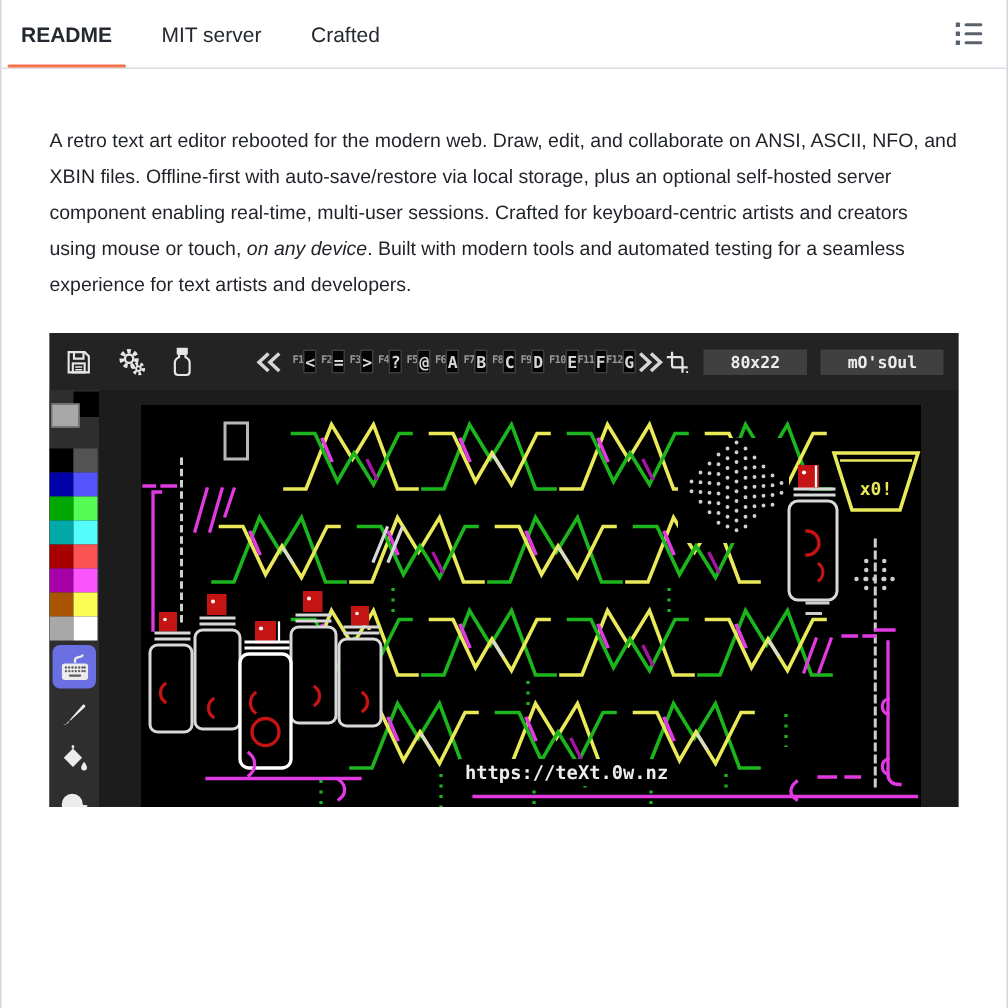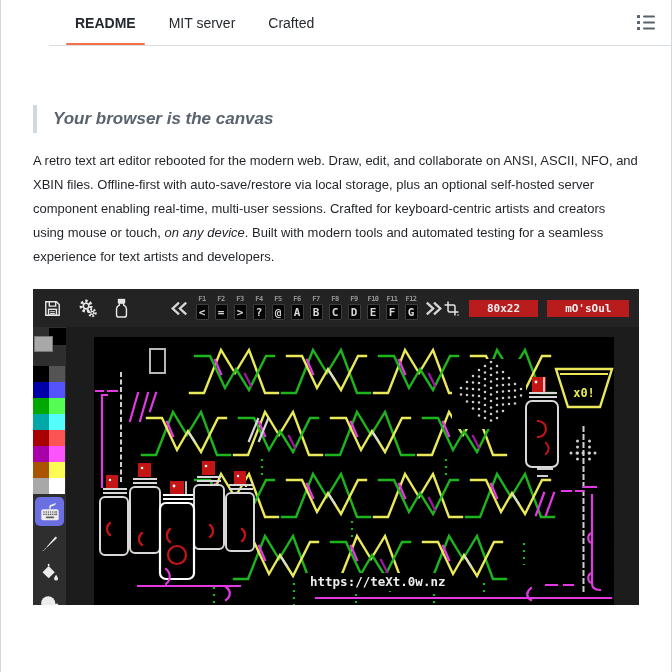--- a/index.html
+++ b/index.html
@@ -1,20 +1,20 @@
 <!DOCTYPE html>
 <html><head>
 <meta charset="utf-8">
 <style>
   html,body{margin:0;padding:0;width:672px;height:672px;overflow:hidden;background:#fff;
     font-family:"Liberation Sans",sans-serif;-webkit-font-smoothing:antialiased;}
   .card{height:672px;border-left:1px solid #d0d7de;border-right:1px solid #d0d7de;box-sizing:border-box;overflow:hidden;}
 
   
-  .tabbar{height:45px;border-bottom:1px solid #d8dee4;display:flex;align-items:stretch;padding:0 16px 0 26px;margin-left:48px;}
+  .tabbar{height:45px;border-bottom:1px solid #d8dee4;display:flex;align-items:stretch;padding:0 16px 0 13px;}
   .tab{position:relative;display:flex;align-items:center;margin-right:33px;font-size:14px;color:#24292f;cursor:pointer;white-space:nowrap;}
   .tab.active{font-weight:700;}
   .tab.active::after{content:"";position:absolute;left:-9px;right:-9px;bottom:0;height:2px;border-radius:3px;background:#f4714b;}
   .tab-actions{margin-left:auto;display:flex;align-items:center;}
 
   
   .content{padding:36px 32px 0 32px;}
   h1.title{margin:0;font-size:31px;line-height:1;font-weight:700;color:#1f2328;padding-bottom:13px;border-bottom:1px solid #d9dee3;}
   blockquote.quote{margin:23px 0 16px 0;border-left:4px solid #d0d7de;padding:2px 16px;}
   blockquote.quote p{margin:0;font-size:17px;line-height:24px;color:#59636e;font-weight:700;font-style:italic;}
@@ -22,26 +22,26 @@
   p.desc em{font-style:italic;}
 
   
   .app{width:606px;height:316px;background:#1c1c1c;overflow:hidden;}
   .app-toolbar{height:38px;background:#232323;display:flex;align-items:center;padding:0 8px 0 10px;}
   .tb-left{display:flex;align-items:center;gap:15px;}
   .tb-icon{display:flex;align-items:center;justify-content:center;cursor:pointer;}
   .fgroup{display:flex;align-items:center;margin-left:40px;}
   .chev{display:flex;align-items:center;cursor:pointer;}
   .fkey-row{display:flex;gap:5px;margin:0 7px;}
-  .fkey{display:flex;flex-direction:column;align-items:center;width:14px;cursor:pointer;}
+  .fkey{display:flex;align-items:center;width:14px;cursor:pointer;}
   .fkey-label{font:700 7px "DejaVu Sans Mono",monospace;color:#979797;height:7px;line-height:7px;margin-bottom:1px;letter-spacing:-0.5px;}
   .fkey-char{width:13px;height:16px;background:#040404;border:1px solid #3d3d3d;border-radius:1px;box-sizing:border-box;
     color:#d6d6d6;font:700 11px "DejaVu Sans Mono",monospace;display:flex;align-items:center;justify-content:center;}
   .tb-right{margin-left:auto;display:flex;align-items:center;gap:9px;}
-  .badge{background:#b91c1c;color:#ededed;font:700 11px "DejaVu Sans Mono",monospace;padding:2px 18px;cursor:pointer;}
+  .badge{background:#404040;color:#ededed;font:700 11px "DejaVu Sans Mono",monospace;padding:2px 18px;cursor:pointer;}
   .pos{color:#ededed;font:700 11px "DejaVu Sans Mono",monospace;}
 
   .app-body{display:flex;height:278px;background:#1c1c1c;}
   .app-sidebar{width:33px;background:#2e2e2e;flex:none;}
   .color-indicator{position:relative;height:39px;}
   .bg-swatch{position:absolute;left:16px;top:1px;width:17px;height:17px;}
   .fg-swatch{position:absolute;left:1px;top:9px;width:19px;height:16px;border:1px solid #777;box-sizing:border-box;}
   .palette{display:grid;grid-template-columns:16px 16px;grid-auto-rows:16px;width:32px;cursor:pointer;}
   .palette .swatch{width:16px;height:16px;}
   .tools{margin-top:3px;display:flex;flex-direction:column;align-items:center;gap:2px;}
@@ -69,23 +69,20 @@
             <rect x="6" y="7.5" width="12" height="2" rx="1"></rect>
           <rect x="0" y="13" width="3" height="3" rx="0.5"></rect>
             <rect x="6" y="13.5" width="12" height="2" rx="1"></rect>
         </svg>
       </span>
     </div>
   </div>
 
   <div class="content">
 
-    <blockquote class="quote">
-      <p>Your browser is the canvas</p>
-    </blockquote>
 
     <p class="desc"><span>A retro text art editor rebooted for the modern web. Draw, edit, and collaborate on ANSI, ASCII, NFO, and XBIN files. Offline-first with auto-save/restore via local storage, plus an optional self-hosted server component enabling real-time, multi-user sessions. Crafted for keyboard-centric artists and creators using mouse or touch, </span><em>on any device</em><span>. Built with modern tools and automated testing for a seamless experience for text artists and developers.</span></p>
 
     <div class="app">
 
       <div class="app-toolbar">
         <div class="tb-left">
           <span class="tb-icon">
             <svg width="19" height="19" viewBox="0 0 24 24" fill="none" stroke="#e6e6e6" stroke-width="1.8">
               <path d="M3.5,3.5 H17 L20.5,7 V20.5 H3.5 Z"></path>

